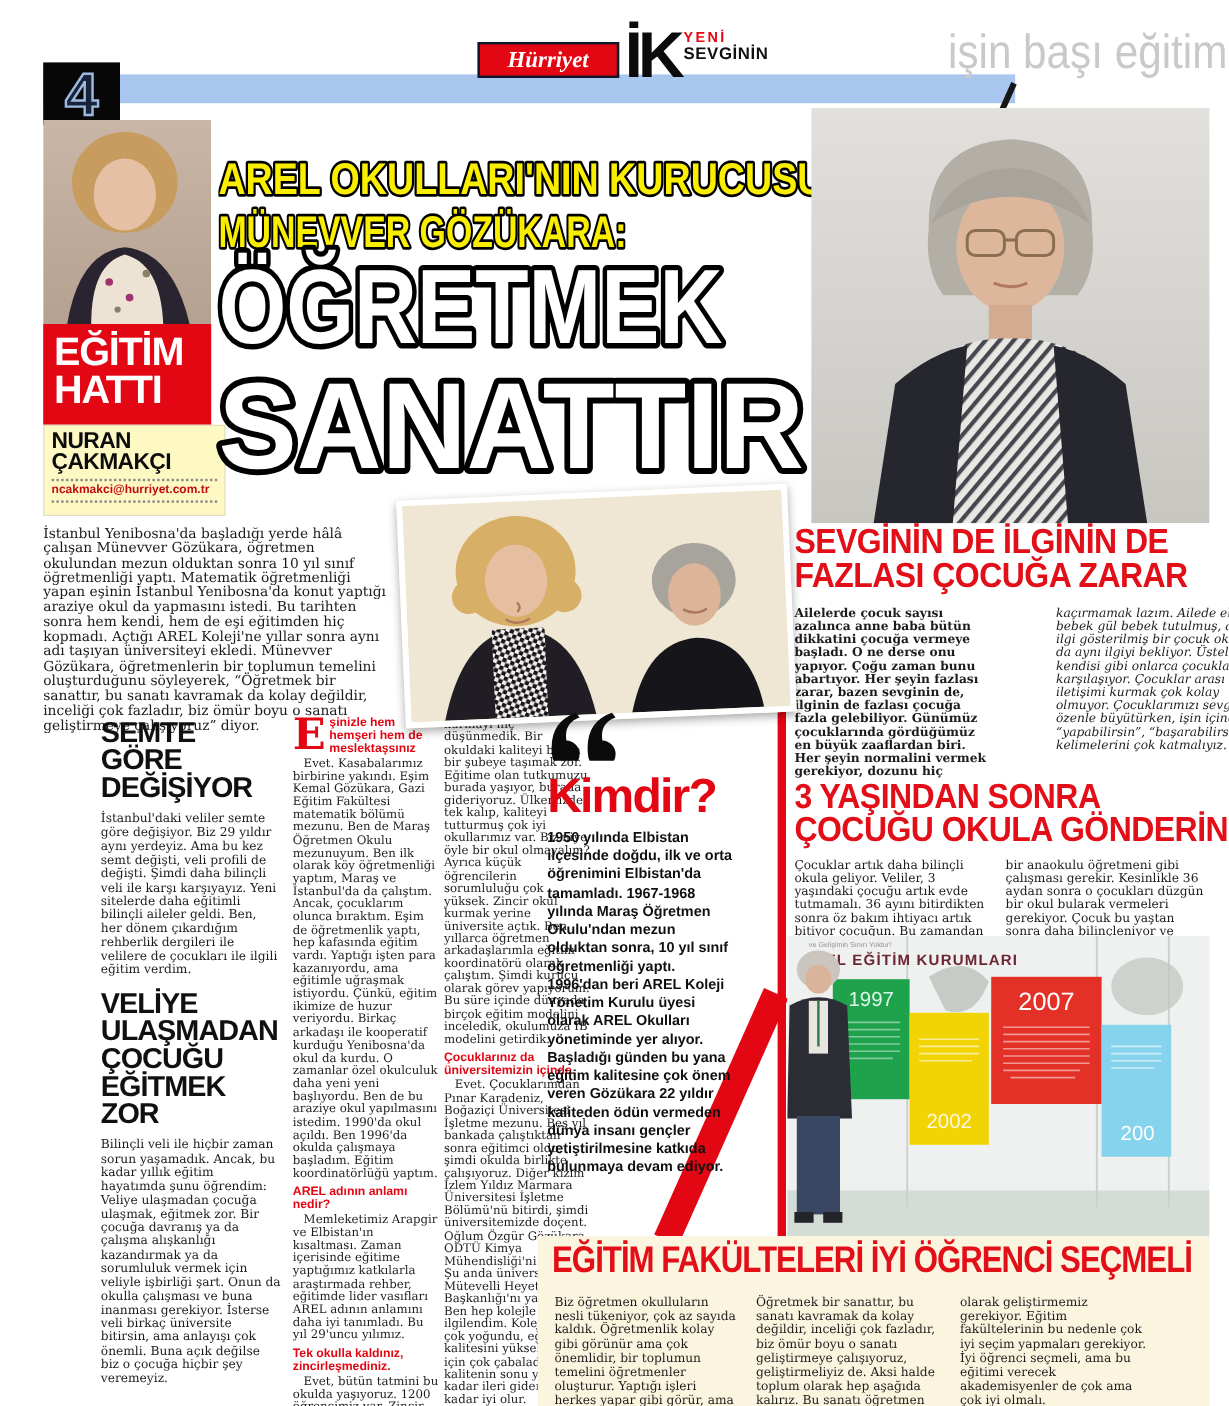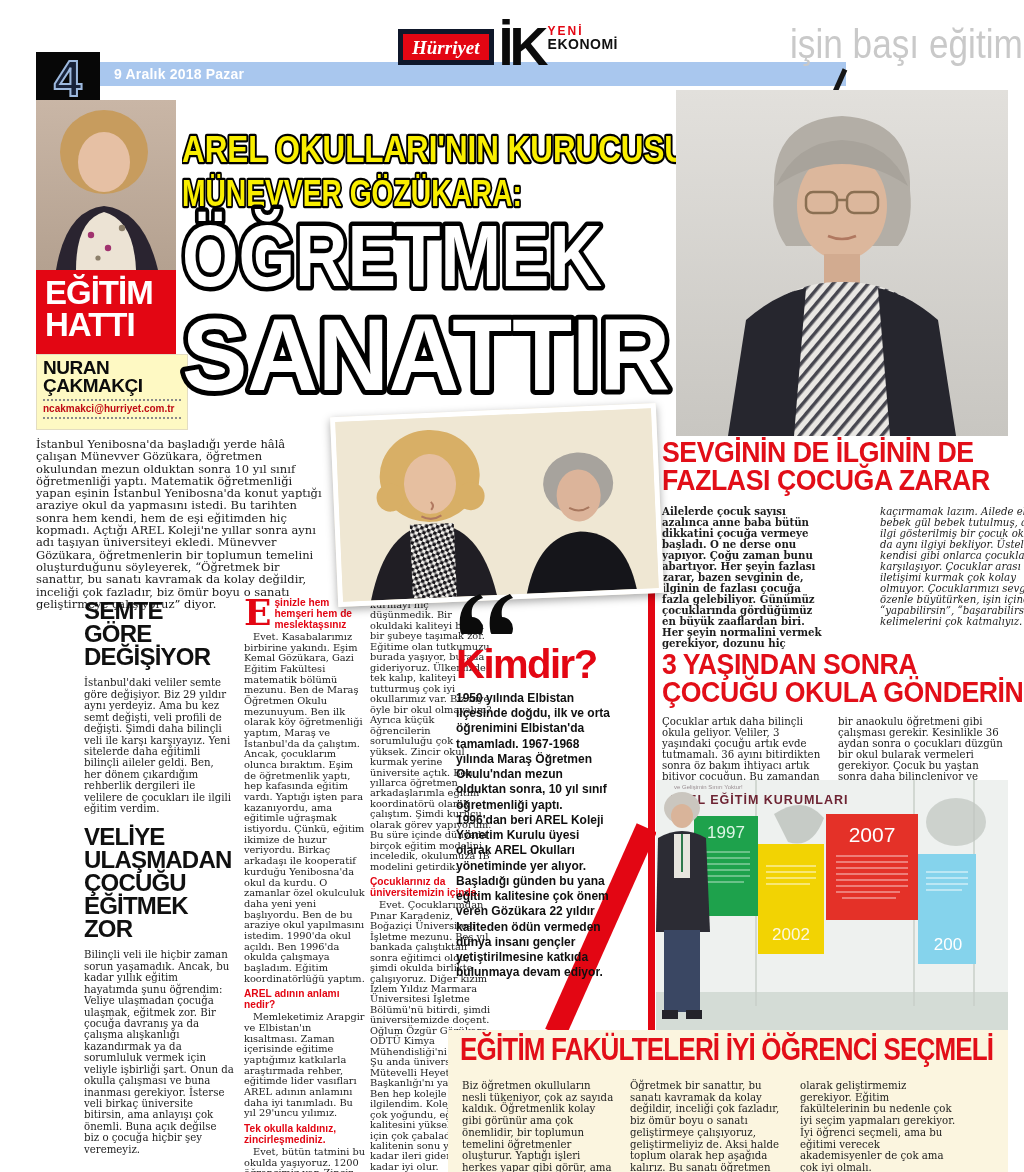--- a/index.html
+++ b/index.html
@@ -4,29 +4,29 @@
 <style>
   * { margin:0; padding:0; box-sizing:border-box; }
   html,body { background:#fff; }
   .sheet { position:relative; width:1024px; height:1172px; background:#fff; overflow:hidden;
            font-family:"DejaVu Serif", serif; }
   .abs { position:absolute; }
 
   
   .datebar { left:36px; top:62px; width:810px; height:24px; background:#a9c7ee; }
   .datebar span { display:inline-block; margin-left:78px; color:#fff;
-    font:700 14px/24px "Liberation Sans", sans-serif; letter-spacing:.2px; }
+    font:700 14px/24px "Liberation Sans", sans-serif; letter-spacing:.2px;margin-top:18px; }
   .pagenum-box { left:36px; top:52px; width:64px; height:52px; background:#070707;
     text-align:center; }
   .pagenum-box span { font:800 50px/54px "Liberation Sans", sans-serif; color:#18233a;
     -webkit-text-stroke:2px #9db9de; }
   .slash { left:836px; top:68px; width:5px; height:32px; background:#161616; transform:rotate(24deg); }
   .logo { left:398px; top:20px; height:48px; display:flex; align-items:flex-end; z-index:3; }
   .logo-hurriyet { background:#e30613; color:#fff; font:800 italic 19px/1 "Liberation Serif", serif;
-    padding:4px 9px 3px; border:5px solid #0f172a; margin-bottom:3px; }
+    padding:4px 23px 3px; border:2px solid #0f172a; margin-bottom:3px; }
   .logo-ik { font:900 54px/0.82 "Liberation Sans", sans-serif; letter-spacing:-4px; color:#0b0b0b;
     margin-left:5px; }
   .logo-right { margin-left:3px; margin-bottom:16px; }
   .logo-yeni { color:#e30613; font:900 12px/1 "Liberation Sans", sans-serif; letter-spacing:2px; }
   .logo-ekonomi { color:#101010; font:900 14px/1.1 "Liberation Sans", sans-serif; letter-spacing:.5px; }
   .section-tag { left:790px; top:24px; font:400 40px/1 "Liberation Sans", sans-serif; color:#c9c9c9;
     transform:scaleX(.88); transform-origin:left top; white-space:nowrap; }
 
   
   .author-photo { left:36px; top:100px; width:140px; height:170px; }
@@ -96,21 +96,21 @@
   </div>
   <div class="abs pagenum-box">
     <span>4</span>
   </div>
   <div class="abs slash"></div>
   <div class="abs logo">
     <span class="logo-hurriyet">Hürriyet</span>
     <span class="logo-ik">İK</span>
     <span class="logo-right">
       <div class="logo-yeni">YENİ</div>
-      <div class="logo-ekonomi">EKONOMİ</div>
+      <div class="logo-ekonomi">SEVGİNİN</div>
     </span>
   </div>
   <div class="abs section-tag">işin başı eğitim</div>
 
   <div class="abs author-photo">
     <svg width="140" height="170" viewBox="0 0 140 170">
       <defs>
         <linearGradient id="abg" x1="0" y1="0" x2="0" y2="1">
           <stop offset="0" stop-color="#c9b6a6"></stop>
             <stop offset="1" stop-color="#b4a190"></stop>

